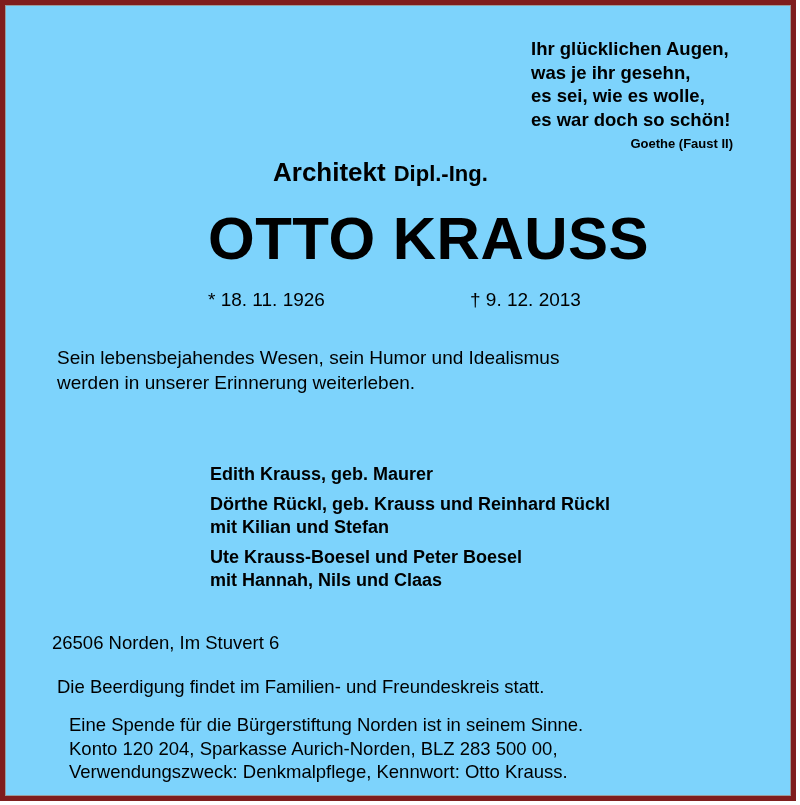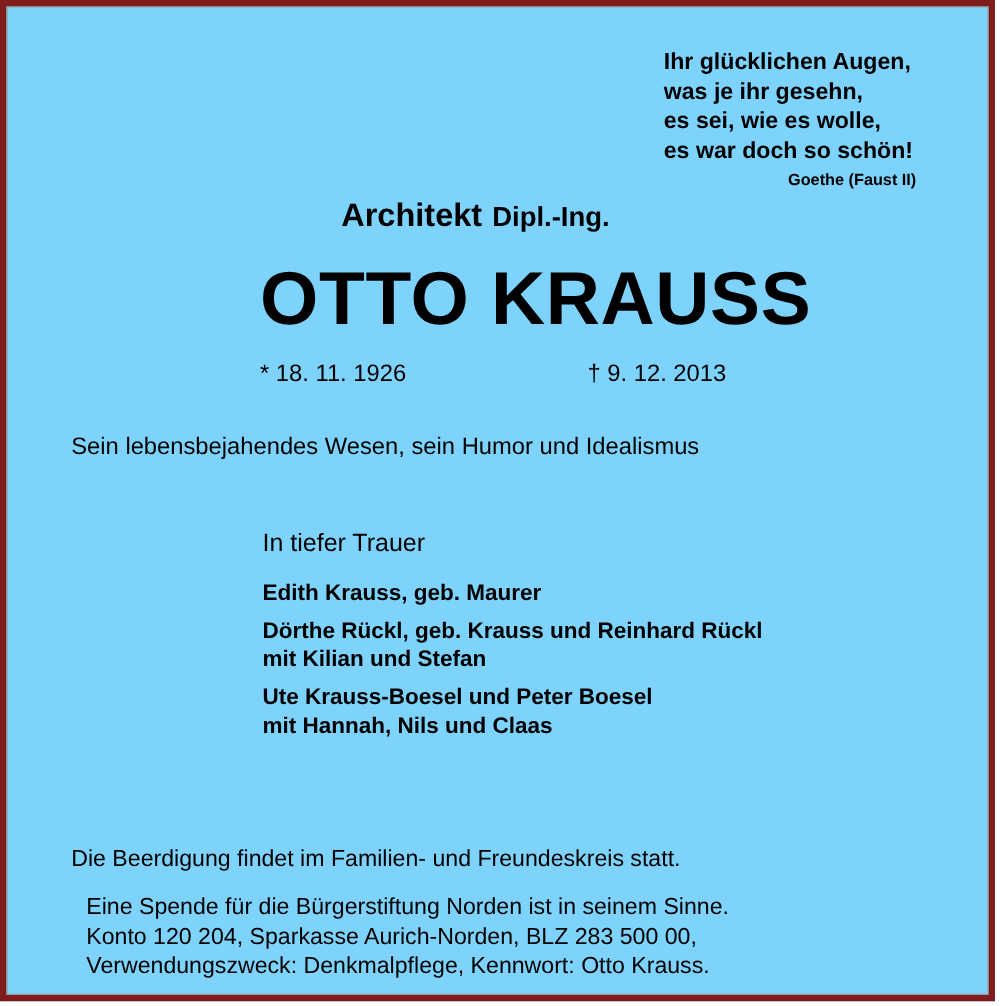--- a/index.html
+++ b/index.html
@@ -42,38 +42,39 @@
     <span class="title-prof">Architekt</span><span class="title-deg">Dipl.-Ing.</span>
   </div>
 
   <div class="abs name">OTTO KRAUSS</div>
 
   <div class="abs date-birth">* 18. 11. 1926</div>
   <div class="abs date-death">† 9. 12. 2013</div>
 
   <div class="abs tribute">
     <div>Sein lebensbejahendes Wesen, sein Humor und Idealismus</div>
+    <div>werden in unserer Erinnerung weiterleben.</div>
   </div>
 
-  <div class="abs mourning">In tiefer Trauer</div>
 
   <div class="abs mourners">
     <div class="mourner-group">
       <div>Edith Krauss, geb. Maurer</div>
     </div>
     <div class="mourner-group">
       <div>Dörthe Rückl, geb. Krauss und Reinhard Rückl</div>
       <div>mit Kilian und Stefan</div>
     </div>
     <div class="mourner-group">
       <div>Ute Krauss-Boesel und Peter Boesel</div>
       <div>mit Hannah, Nils und Claas</div>
     </div>
   </div>
 
+  <div class="abs address">26506 Norden, Im Stuvert 6</div>
 
   <div class="abs funeral">Die Beerdigung findet im Familien- und Freundeskreis statt.</div>
 
   <div class="abs donation">
     <div>Eine Spende für die Bürgerstiftung Norden ist in seinem Sinne.</div>
     <div>Konto 120 204, Sparkasse Aurich-Norden, BLZ 283 500 00,</div>
     <div>Verwendungszweck: Denkmalpflege, Kennwort: Otto Krauss.</div>
   </div>
 
 </div>

